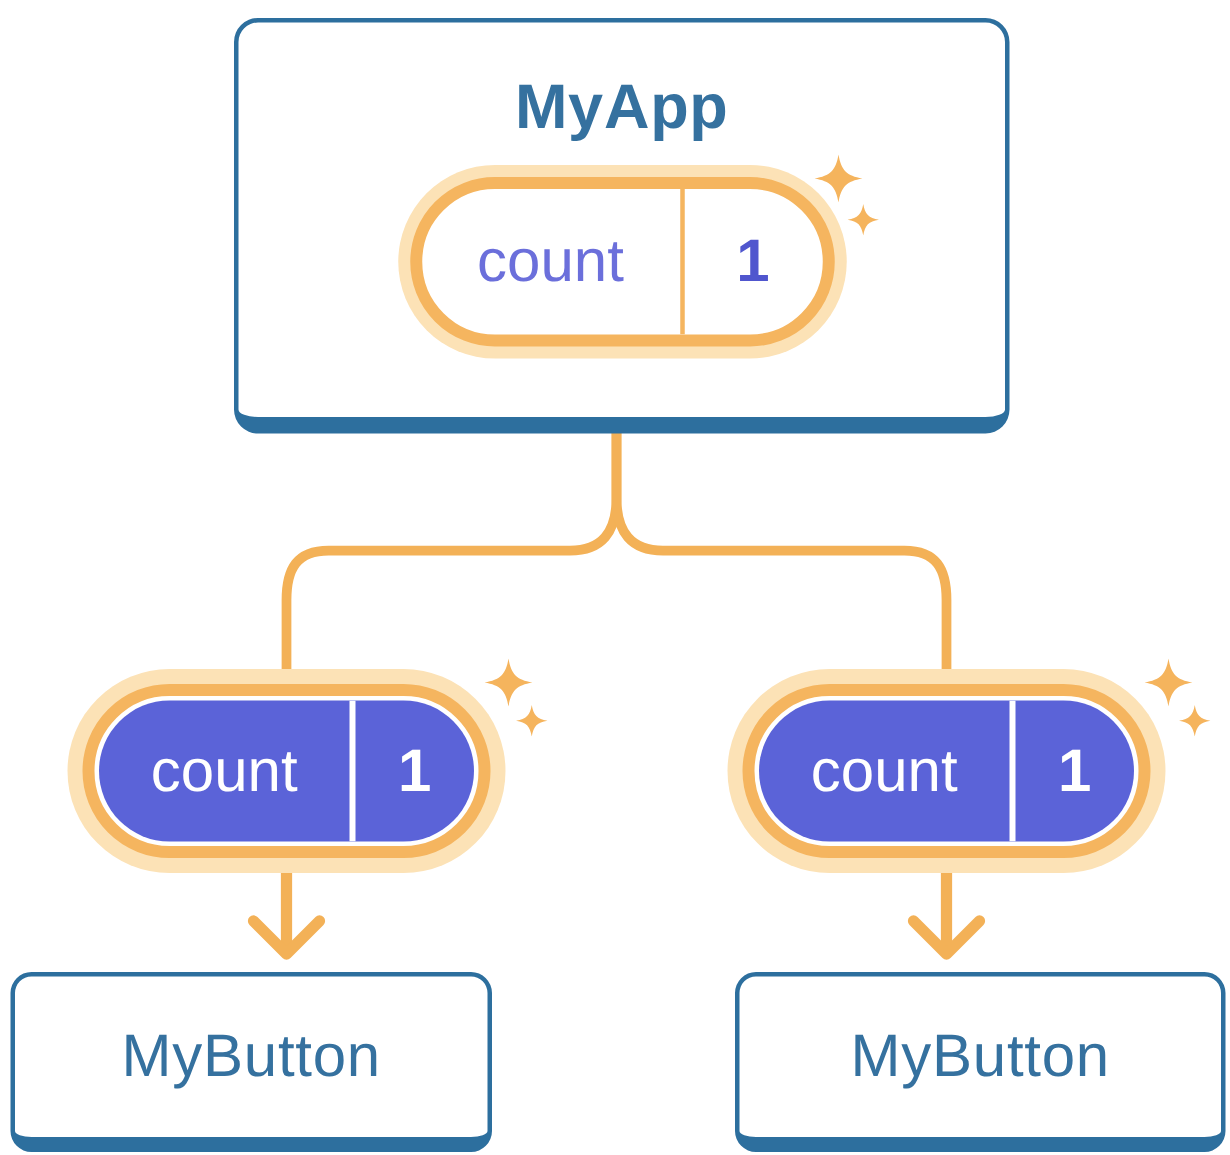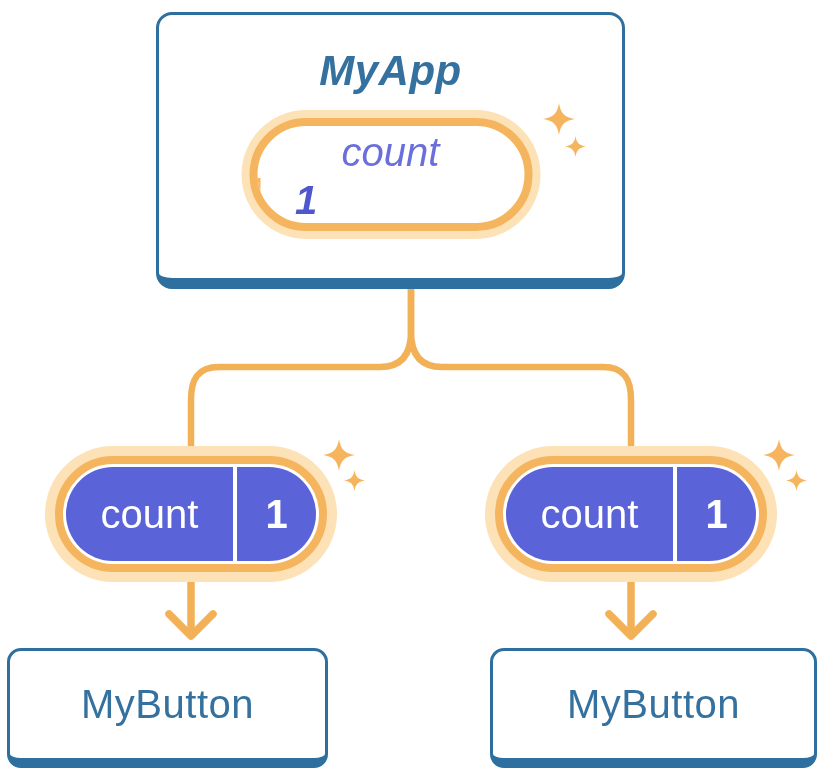--- a/index.html
+++ b/index.html
@@ -19,24 +19,23 @@
   }
   .card {
     position: absolute;
     background: #ffffff;
     border: 3px solid #2d6f9e;
     box-sizing: border-box;
     z-index: 2;
   }
   .card-root {
     left: 156px; top: 12px;
-    width: 469px; height: 277px;
+    width: 517px; height: 277px;
     border-radius: 16px;
     border-bottom-width: 11px;
-    font-style: italic;
   }
   .root-title {
     position: absolute;
     left: 0; top: 32px;
     width: 100%;
     text-align: center;
     font-size: 42px;
     font-weight: 700;
     color: #35719f;
     letter-spacing: 0.5px;
@@ -67,21 +66,20 @@
     transform: translateX(-50%);
     width: 299px; height: 129px;
     padding: 8px;
   }
   .ring {
     width: 100%; height: 100%;
     box-sizing: border-box;
     border: 8px solid #f5b55f;
     border-radius: 999px;
     background: #ffffff;
-    flex-direction: column;
   }
   .state-ring { display: flex; overflow: hidden; }
   .cell {
     display: flex;
     align-items: center;
     justify-content: center;
     box-sizing: border-box;
   }
   .state-label {
     flex: 1;

